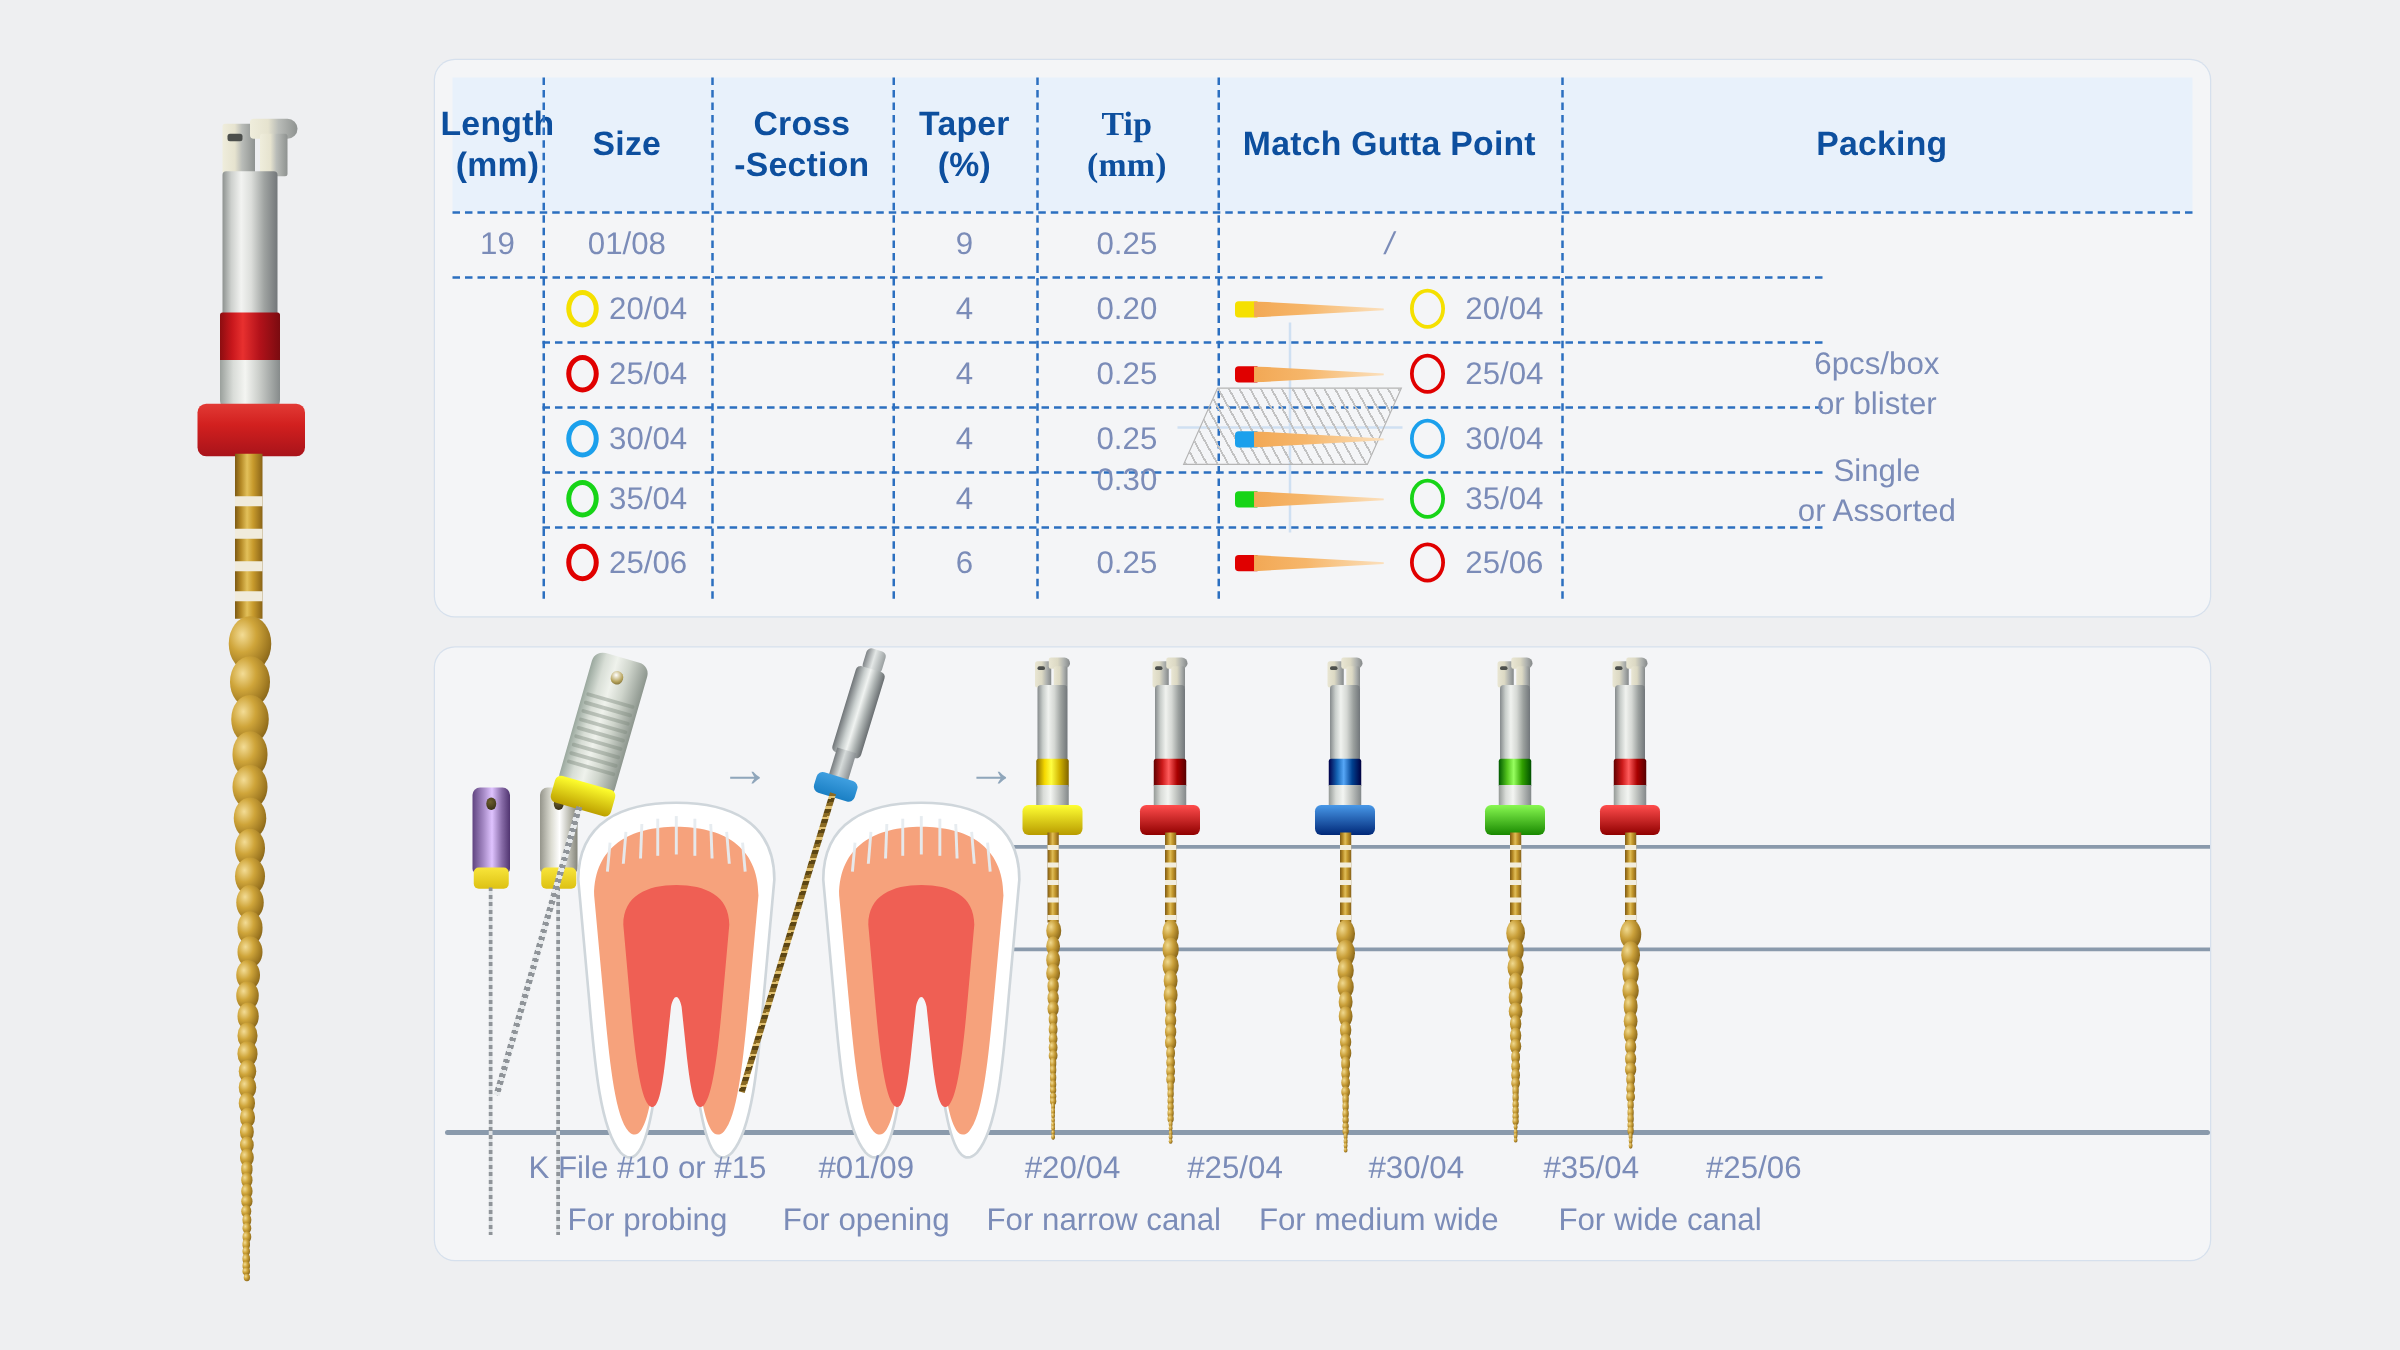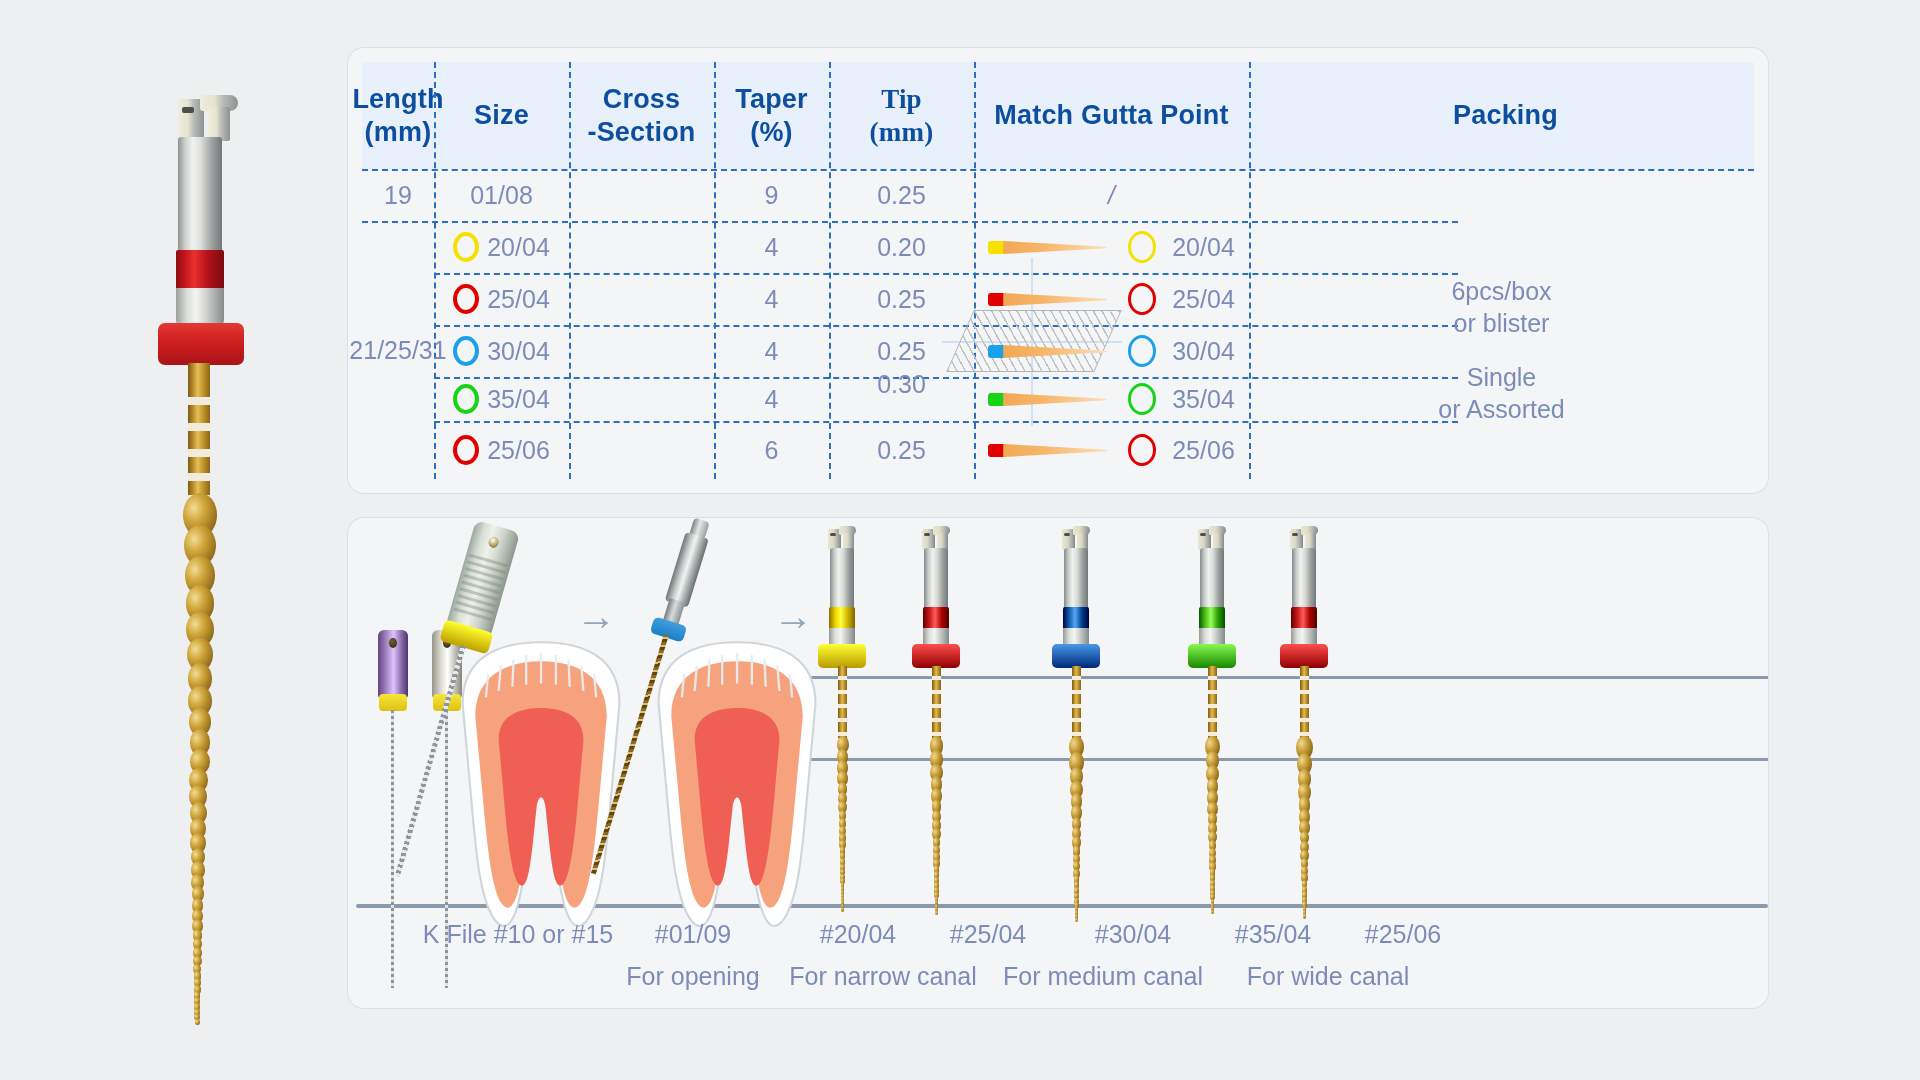--- a/index.html
+++ b/index.html
@@ -279,23 +279,20 @@
     <div class="hline" style="top:107px;"></div>
     <div class="hline short-r" style="top:159px;"></div>
     <div class="hline short-l" style="top:211px;"></div>
     <div class="hline short-l" style="top:263px;"></div>
     <div class="hline short-l" style="top:315px;"></div>
     <div class="hline short-l" style="top:359px;"></div>
 
     <div class="cell" style="left:0;top:107px;width:72px;height:52px;">
         <span>19</span>
       </div>
-    <div class="cell" style="left:0;top:159px;width:72px;height:258px;">
-        <span>21/25/31</span>
-      </div>
 
     <div id="xsec">
       <div class="ax h"></div>
       <div class="ax v"></div>
       <div class="para"></div>
     </div>
 
     <div class="cell" style="left:887px;top:159px;width:505px;height:258px;flex-direction:column;gap:0;">
       <div>6pcs/box</div>
       <div>or blister</div>
@@ -717,18 +714,19 @@
     <div class="arrow" style="left:425px;top:78px;">→</div>
 
     <div class="dlabel" style="left:0px;top:402px;width:340px;">K File #10 or #15</div>
     <div class="dlabel" style="left:250px;top:402px;width:190px;">#01/09</div>
     <div class="dlabel" style="left:440px;top:402px;width:140px;">#20/04</div>
     <div class="dlabel" style="left:570px;top:402px;width:140px;">#25/04</div>
     <div class="dlabel" style="left:715px;top:402px;width:140px;">#30/04</div>
     <div class="dlabel" style="left:855px;top:402px;width:140px;">#35/04</div>
     <div class="dlabel" style="left:985px;top:402px;width:140px;">#25/06</div>
 
+    <div class="dlabel" style="left:0px;top:444px;width:340px;">For probing</div>
     <div class="dlabel" style="left:250px;top:444px;width:190px;">For opening</div>
     <div class="dlabel" style="left:425px;top:444px;width:220px;">For narrow canal</div>
-    <div class="dlabel" style="left:645px;top:444px;width:220px;">For medium canal</div>
+    <div class="dlabel" style="left:645px;top:444px;width:220px;">For medium wide</div>
     <div class="dlabel" style="left:870px;top:444px;width:220px;">For wide canal</div>
   </div>
 </div>
 
 </body></html>

